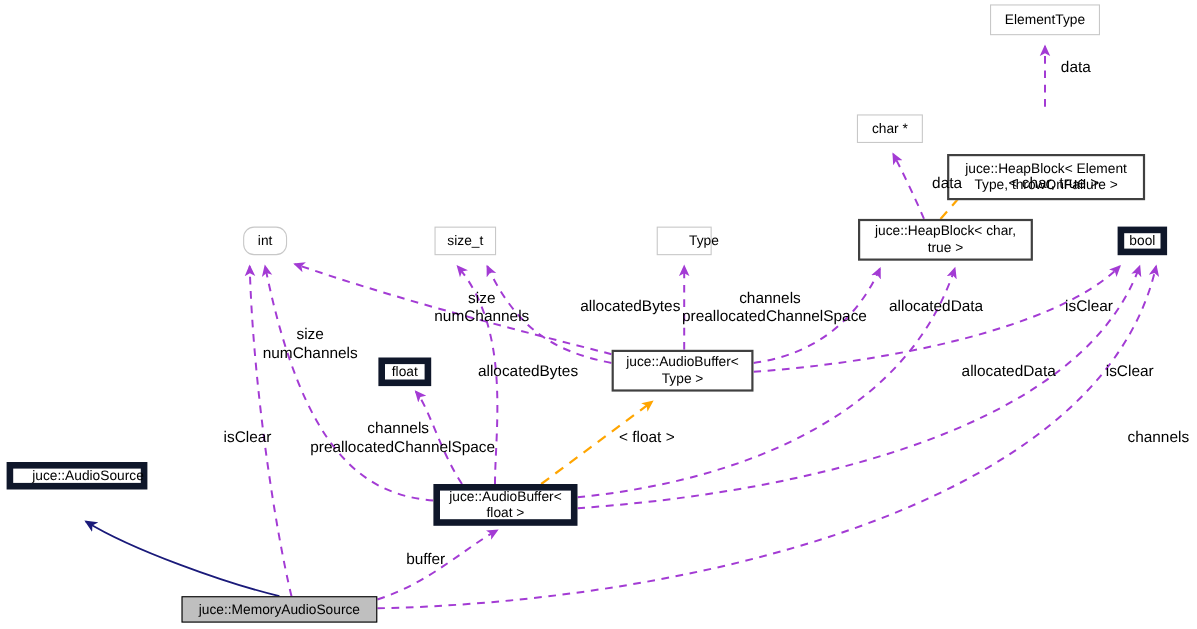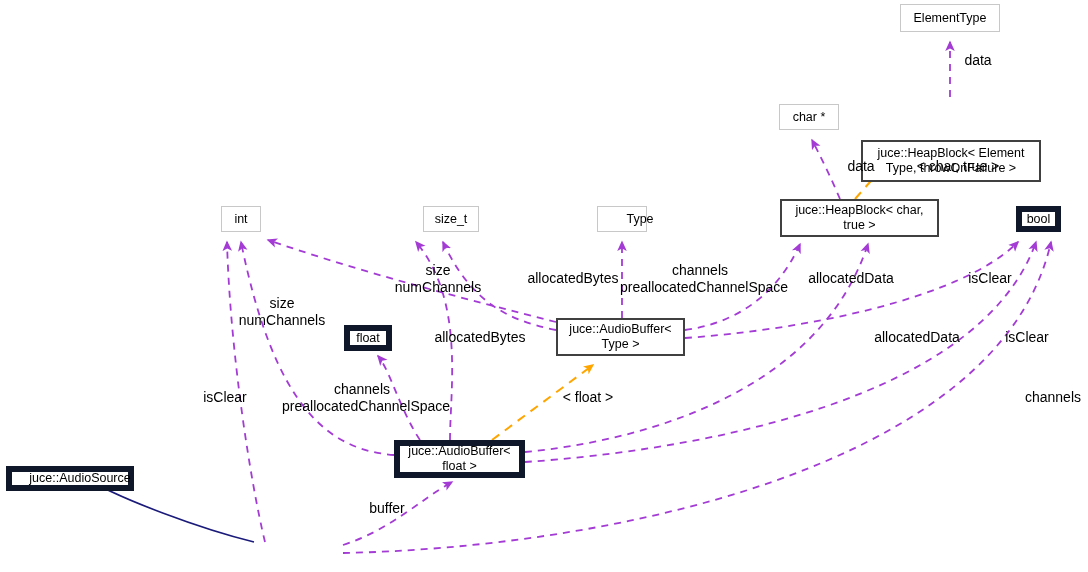--- a/index.html
+++ b/index.html
@@ -145,25 +145,25 @@
 
   <div class="node-box gray-border" style="left:779px; top:104px; width:60px; height:26px;">
     <span>char *</span>
   </div>
 
   <div class="node-box thick-border" style="left:861px; top:97px; width:180px; height:42px;margin-top:43px;">
     <span>juce::HeapBlock&lt; Element
 Type, throwOnFailure &gt;</span>
   </div>
 
-  <div class="node-box gray-border" style="left:221px; top:206px; width:40px; height:26px;">
+  <div class="node-box gray-border" style="left:221px; top:206px; width:40px; height:26px;border-radius:10px;">
     <span>int</span>
   </div>
 
-  <div class="node-box gray-border" style="left:395px; top:206px; width:56px; height:26px;margin-left:28px;">
+  <div class="node-box gray-border" style="left:395px; top:206px; width:56px; height:26px;">
     <span>size_t</span>
   </div>
 
   <div class="node-box gray-border" style="left:597px; top:206px; width:50px; height:26px;padding-left:36px;">
     <span>Type</span>
   </div>
 
   <div class="node-box thick-border" style="left:780px; top:199px; width:159px; height:38px;">
     <span>juce::HeapBlock&lt; char,
 true &gt;</span>
@@ -180,24 +180,27 @@
   <div class="node-box thick-border" style="left:556px; top:318px; width:129px; height:38px;">
     <span>juce::AudioBuffer&lt;
 Type &gt;</span>
   </div>
 
   <div class="node-box black-border" style="left:394px; top:440px; width:131px; height:38px;">
     <span>juce::AudioBuffer&lt;
 float &gt;</span>
   </div>
 
-  <div class="node-box black-border" style="left:6px; top:466px; width:128px; height:25px;padding-left:20px;">
+  <div class="node-box black-border" style="left:6px; top:420px; width:128px; height:25px;padding-left:20px;">
     <span>juce::AudioSource</span>
   </div>
 
+  <div class="node-box highlight" style="left:165px; top:542px; width:178px; height:24px;">
+    <span>juce::MemoryAudioSource</span>
+  </div>
 
   <div class="edge-label" style="left:953px; top:52px; width:50px;">data</div>
 
   <div class="edge-label" style="left:908px; top:158px; width:100px;">&lt; char, true &gt;</div>
 
   <div class="edge-label" style="left:836px; top:158px; width:50px;">data</div>
 
   <div class="edge-label" style="left:388px; top:262px; width:100px;">size
 numChannels</div>
 

